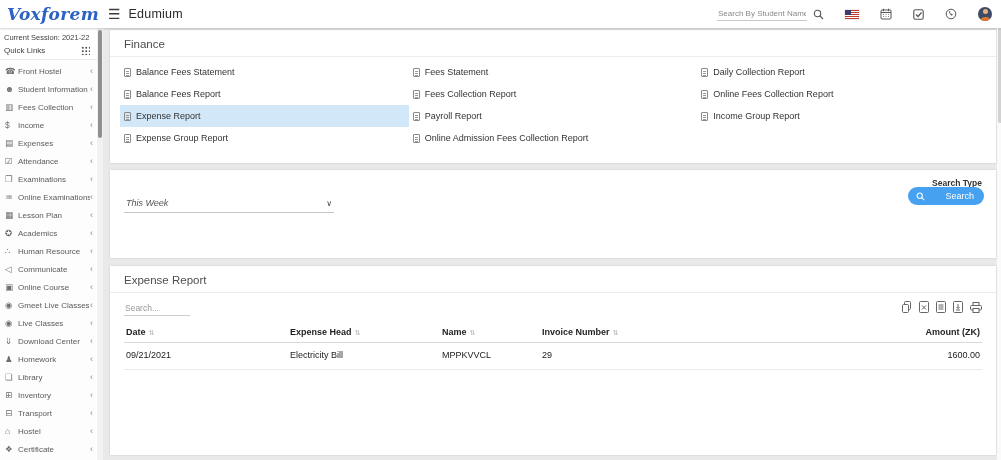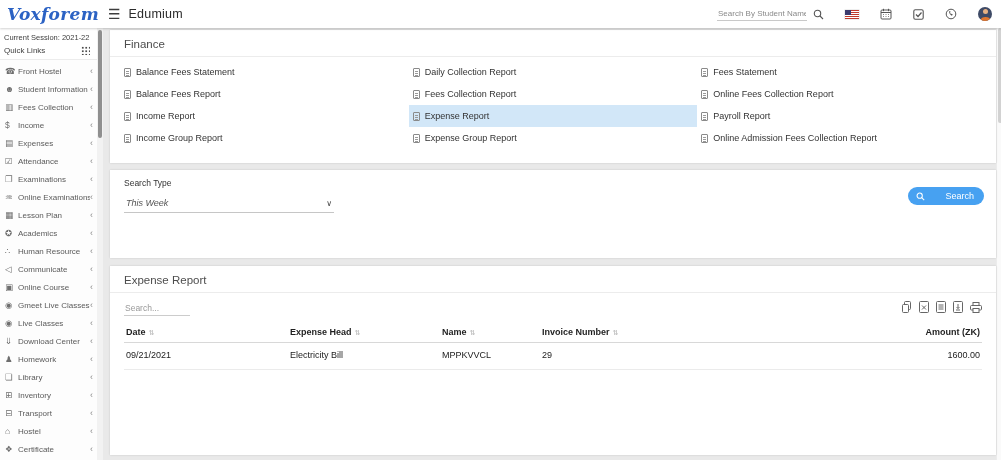--- a/index.html
+++ b/index.html
@@ -71,21 +71,21 @@
   .fin-link { display:flex; align-items:center; gap:5px; padding:5px 4px; height:22px;
               font-size:9px; color:#333; cursor:pointer; }
   .fin-link.active { background:var(--active-highlight,#d2e7f8); }
   .file-ic { width:7px; height:9px; border:1px solid #8a8a8a; border-radius:1px;
              position:relative; flex:none; }
   .file-ic::before { content:''; position:absolute; left:1px; top:2px; right:1px; height:1px;
              background:#9a9a9a; box-shadow:0 2px 0 #9a9a9a,0 4px 0 #9a9a9a; }
 
   
   .criteria-body { padding:8px 14px 0; position:relative; }
-  .field-label { font-size:8.5px; font-weight:normal; color:#333; }
+  .field-label { font-size:8.5px; font-weight:bold; color:#333;text-align:right; }
   .select-box { margin-top:7px; width:210px; display:flex; align-items:center;
                 justify-content:space-between; border-bottom:1px solid #c6c6c6;
                 padding:3px 2px 4px; font-size:9px; color:#555; cursor:pointer;font-style:italic; }
   .select-chev { font-size:8px; color:#444; }
   .search-btn { position:absolute; right:12px; bottom:8px; background:var(--accent-blue,#47a1f1);
                 color:#fff; border:none; border-radius:10px; padding:4px 10px 4px 8px;
                 font-size:9px; display:flex; align-items:center; gap:20px; cursor:pointer;
                 font-family:inherit; }
 
   
@@ -277,41 +277,37 @@
 
 <div class="card" id="card-finance">
   <div class="card-title">Finance</div>
   <div class="links-grid" id="finance-links">
       <div class="fin-link">
         <span class="file-ic"></span>
         <span>Balance Fees Statement</span>
       </div>
       <div class="fin-link">
         <span class="file-ic"></span>
+        <span>Fees Statement</span>
+      </div>
+      <div class="fin-link">
+        <span class="file-ic"></span>
         <span>Daily Collection Report</span>
       </div>
       <div class="fin-link">
         <span class="file-ic"></span>
-        <span>Fees Statement</span>
-      </div>
-      <div class="fin-link">
-        <span class="file-ic"></span>
         <span>Balance Fees Report</span>
       </div>
       <div class="fin-link">
         <span class="file-ic"></span>
         <span>Fees Collection Report</span>
       </div>
       <div class="fin-link">
         <span class="file-ic"></span>
         <span>Online Fees Collection Report</span>
-      </div>
-      <div class="fin-link">
-        <span class="file-ic"></span>
-        <span>Income Report</span>
       </div>
       <div class="fin-link active">
         <span class="file-ic"></span>
         <span>Expense Report</span>
       </div>
       <div class="fin-link">
         <span class="file-ic"></span>
         <span>Payroll Report</span>
       </div>
       <div class="fin-link">

